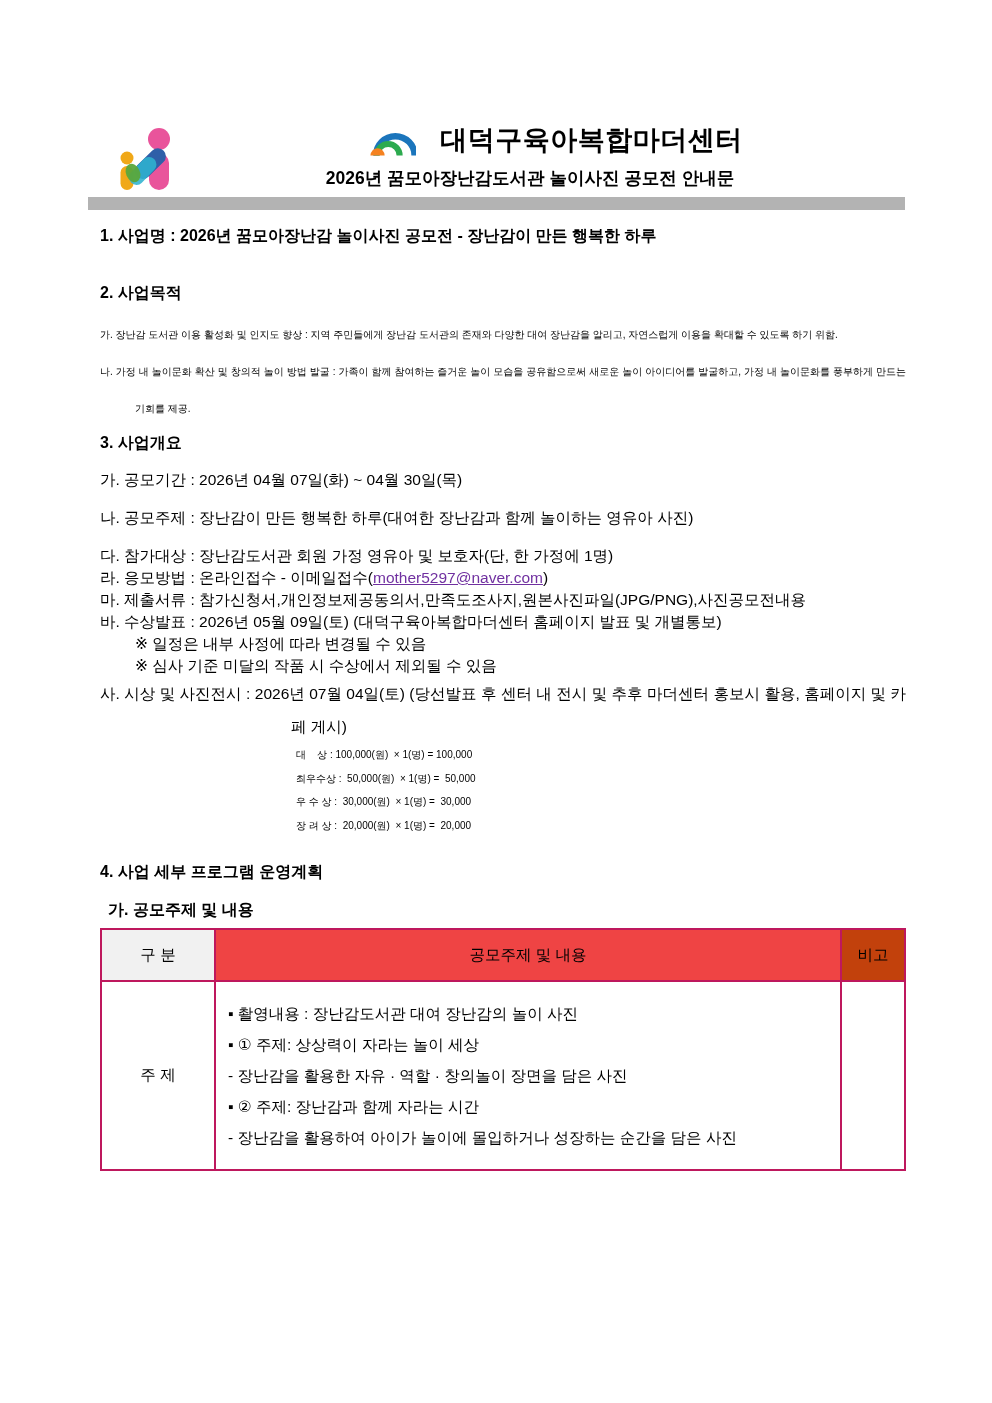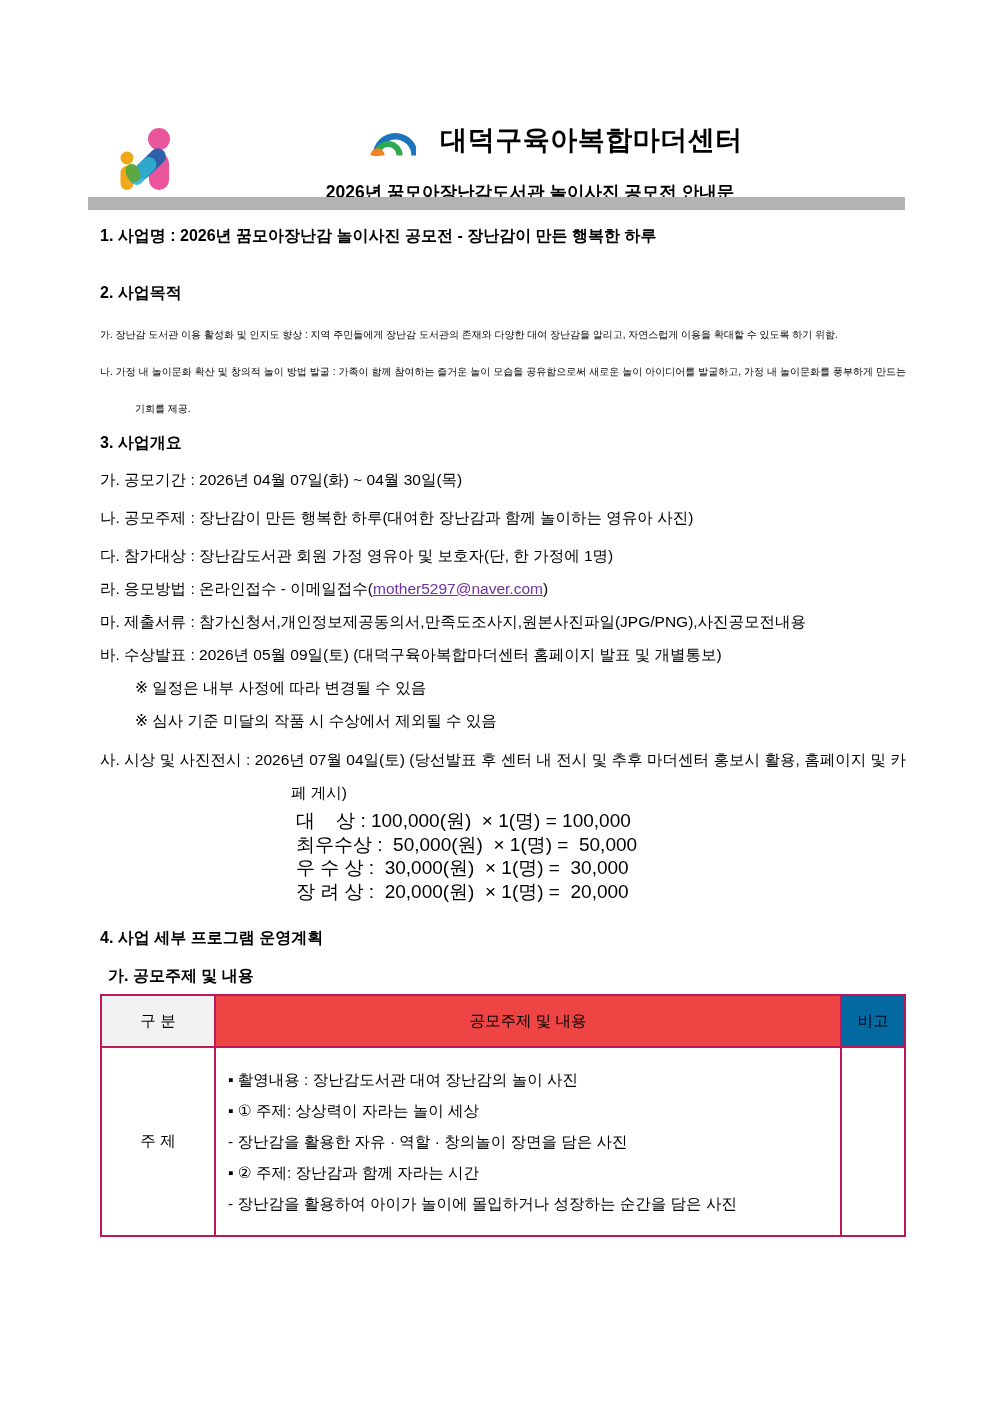--- a/index.html
+++ b/index.html
@@ -6,36 +6,36 @@
   html,body { background:#ffffff; }
   .page {
     position:relative; width:992px; height:1403px; background:#fff;
     font-family:"Liberation Sans","DejaVu Sans",sans-serif; color:#000;
     overflow:hidden;
   }
   
   .logo-svg { position:absolute; left:118px; top:127px; }
   .org-row { position:absolute; left:0; top:122px; width:992px; display:flex; justify-content:center; padding-left:120px; align-items:center; gap:24px; }
   .org-name { font-size:27px; font-weight:bold; letter-spacing:0.5px; }
-  .subtitle { position:absolute; left:0; top:180px; width:992px; text-align:center; padding-left:68px; font-size:17.5px; font-weight:bold; }
+  .subtitle { position:absolute; left:0; top:166px; width:992px; text-align:center; padding-left:68px; font-size:17.5px; font-weight:bold; }
   .divider-bar { position:absolute; left:88px; top:197px; width:817px; height:13px; }
   
   .content { position:absolute; left:100px; top:226px; width:806px; }
   .sec-title { font-size:16px; font-weight:bold; line-height:20px; }
   .s2-title { margin-top:37px; }
   .para2 { font-size:10px; line-height:37px; text-align:justify; padding-left:35px; text-indent:-35px; }
   .para2.first { margin-top:13px; }
   .s3-title { margin-top:6px; }
   .s3-item { font-size:15.5px; line-height:22px; }
   .mt16 { margin-top:16px; }
-  .mt11 { margin-top:11px; }
+  .mt11 { }
   .note { padding-left:35px; }
   .sa { line-height:33px; text-align:justify; padding-left:191px; text-indent:-191px; }
   .prize-block { margin-left:196px; }
-  .prize-line { font-size:19px; line-height:23.5px; white-space:pre; }
+  .prize-line { font-size:10px; line-height:23.5px; white-space:pre; }
   .s4-title { margin-top:25px; }
   .s4-sub { margin-top:18px; padding-left:8px; }
   a.email-link, .email-link { text-decoration:underline; cursor:pointer; }
   
   table.topic-table { margin-top:8px; width:806px; border-collapse:collapse; border:2px solid #000; table-layout:fixed; }
   .topic-table th, .topic-table td { border:2px solid #be185d; font-weight:normal; font-size:15.5px; vertical-align:middle; }
   .topic-table thead th { height:52px; text-align:center; }
   .col-label { width:114px; }
   .col-note { width:64px; }
   .cell-label { text-align:center; }
@@ -102,21 +102,21 @@
     </div>
 
     <p class="sec-title s4-title">4. 사업 세부 프로그램 운영계획</p>
     <p class="sec-title s4-sub">가. 공모주제 및 내용</p>
 
     <table class="topic-table">
       <thead>
         <tr>
           <th class="col-label" style="background:#f1f1f1;">구 분</th>
           <th style="background:#ef4444;">공모주제 및 내용</th>
-          <th class="col-note" style="background:#0369a1;">비고</th>
+          <th class="col-note" style="background:#c2410c;">비고</th>
         </tr>
       </thead>
       <tbody>
         <tr>
           <td class="cell-label">주 제</td>
           <td class="cell-content">
             <div class="tline">▪ 촬영내용 : 장난감도서관 대여 장난감의 놀이 사진</div>
             <div class="tline">▪ ① 주제: 상상력이 자라는 놀이 세상</div>
             <div class="tline">- 장난감을 활용한 자유 · 역할 · 창의놀이 장면을 담은 사진</div>
             <div class="tline">▪ ② 주제: 장난감과 함께 자라는 시간</div>

